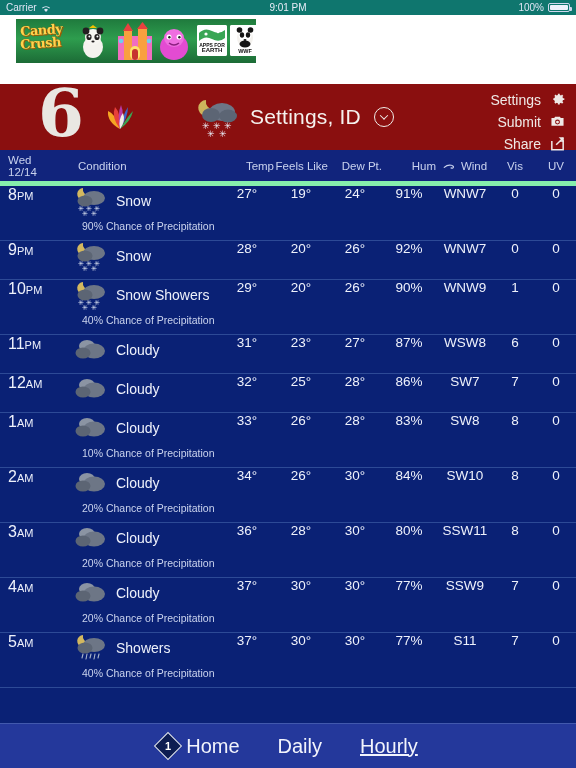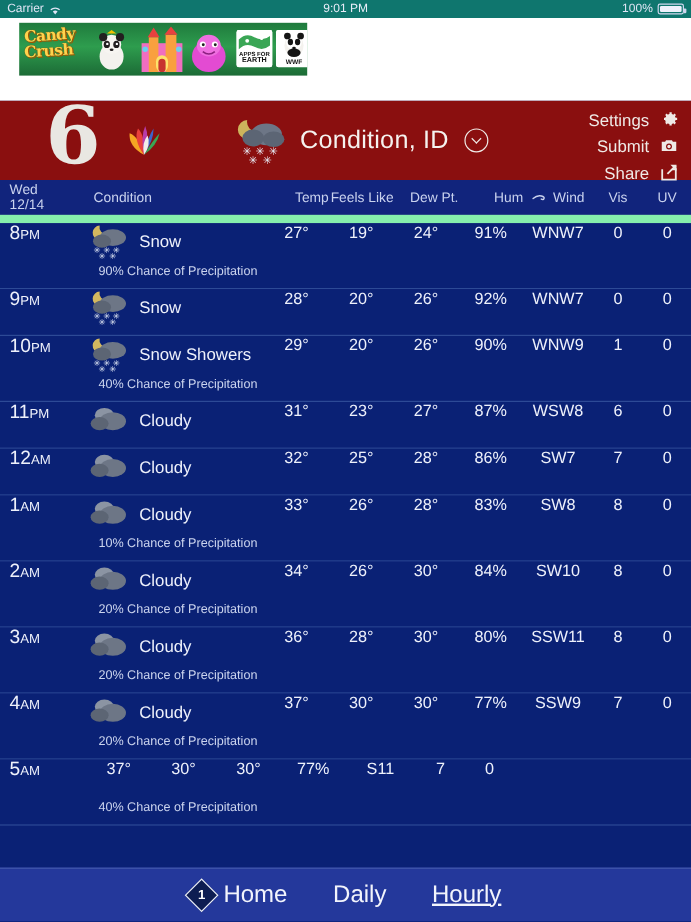--- a/index.html
+++ b/index.html
@@ -89,21 +89,21 @@
   .hdr-menu { position: absolute; right: 10px; top: 5px;
     display: flex; flex-direction: column; align-items: flex-end; gap: 3px; }
   .hdr-item { display: flex; align-items: flex-end; justify-content: flex-end;
     gap: 7px; color: #efe9e6; font-size: 14px; height: 19px; }
   .hdr-item .ic { width: 18px; height: 18px; display:flex; align-items:center; justify-content:center; }
 
   
   .thead {
     display: flex; align-items: center; height: 36px;
     background: #11247c; color: #c9d2ee; font-size: 11.5px;
-    border-bottom: 7px solid #86efac;
+    border-bottom: 5px solid #86efac;
   }
   .col-time { width: 72px; padding-left: 8px; }
   .col-time .d1 { display:block; line-height: 12px; }
   .col-cond { flex: 1; padding-left: 6px; }
   .col-n { width: 54px; text-align: right; }
   .col-wind { width: 58px; text-align: center; display:flex; align-items:center; justify-content:center; gap:5px;}
   .col-vis { width: 42px; text-align: center; }
   .col-uv { width: 40px; text-align: center; }
 
   .rows { height: 527px; overflow: hidden; }
@@ -253,21 +253,21 @@
         <ellipse cx="36" cy="20" rx="9" ry="6.5" fill="#5c6574"></ellipse>
         <g fill="#e9eef8" font-size="9" font-family="DejaVu Sans, sans-serif">
           <text x="10" y="33">✳</text>
             <text x="21" y="33">✳</text>
             <text x="32" y="33">✳</text>
           <text x="15" y="41">✳</text>
             <text x="27" y="41">✳</text>
         </g>
       </svg>
     </span>
-    <span class="loc-name">Condition, ID</span>
+    <span class="loc-name">Settings, ID</span>
     <span class="chev">
         <i></i>
       </span>
   </div>
 
   <div class="hdr-menu">
     <div class="hdr-item">
       <span>Settings</span>
       <span class="ic">
         <svg viewBox="0 0 18 18" width="17" height="17">
@@ -525,20 +525,35 @@
         <div class="rn">77%</div>
         <div class="rw">SSW9</div>
         <div class="rv">7</div>
         <div class="ru">0</div>
       </div>
       <div class="precip">20% Chance of Precipitation</div>
     </div>
     <div class="row">
       <div class="row-main">
         <div class="rt"><span>5</span><small>AM</small></div>
+        <div class="rc">
+          <span class="wicon"><svg viewBox="0 0 34 30" width="34" height="30">
+              <path d="M9 2 a6 6 0 1 0 6 7.6 a6.4 6.4 0 0 1 -6 -7.6 Z" fill="#d3b85f"></path>
+              <ellipse cx="20" cy="12" rx="11" ry="7" fill="#6d7686"></ellipse>
+              <ellipse cx="11" cy="15" rx="7.5" ry="5.5" fill="#5c6574"></ellipse>
+              <g stroke="#aab4c8" stroke-width="1.1" stroke-linecap="round">
+                <line x1="9" y1="21" x2="8" y2="25"></line>
+                <line x1="13" y1="21" x2="12" y2="26"></line>
+                <line x1="17" y1="21" x2="16" y2="25"></line>
+                <line x1="21" y1="21" x2="20" y2="26"></line>
+                <line x1="25" y1="21" x2="24" y2="25"></line>
+              </g>
+            </svg></span>
+          <span class="ctext">Showers</span>
+        </div>
         <div class="rn">37°</div>
         <div class="rn">30°</div>
         <div class="rn">30°</div>
         <div class="rn">77%</div>
         <div class="rw">S11</div>
         <div class="rv">7</div>
         <div class="ru">0</div>
       </div>
       <div class="precip">40% Chance of Precipitation</div>
     </div>

